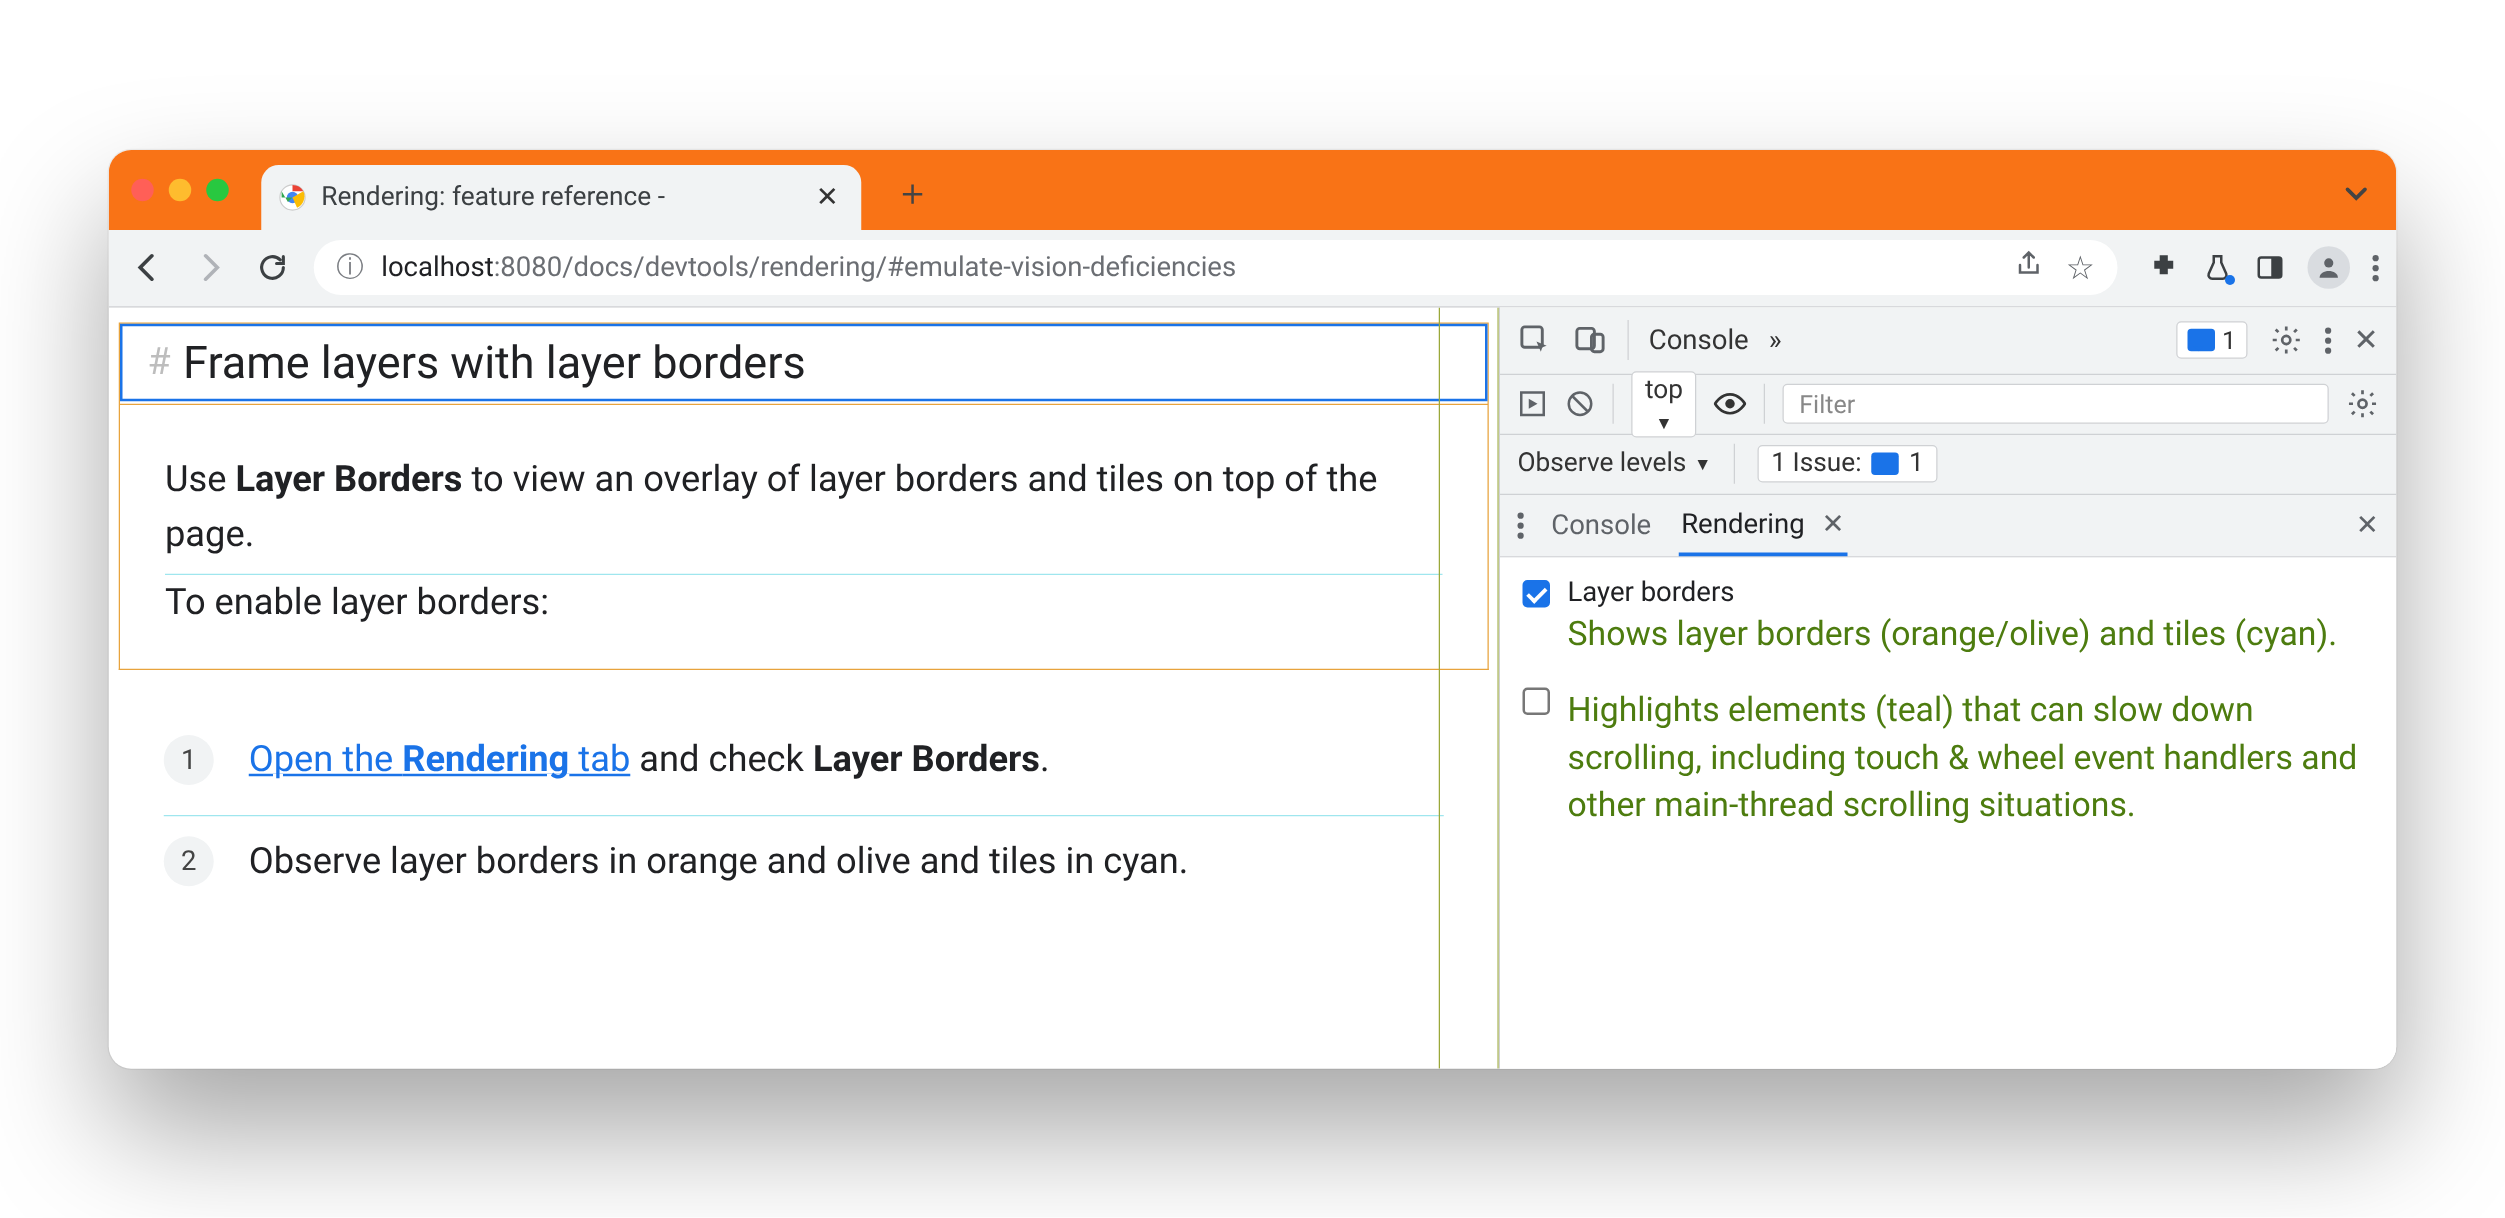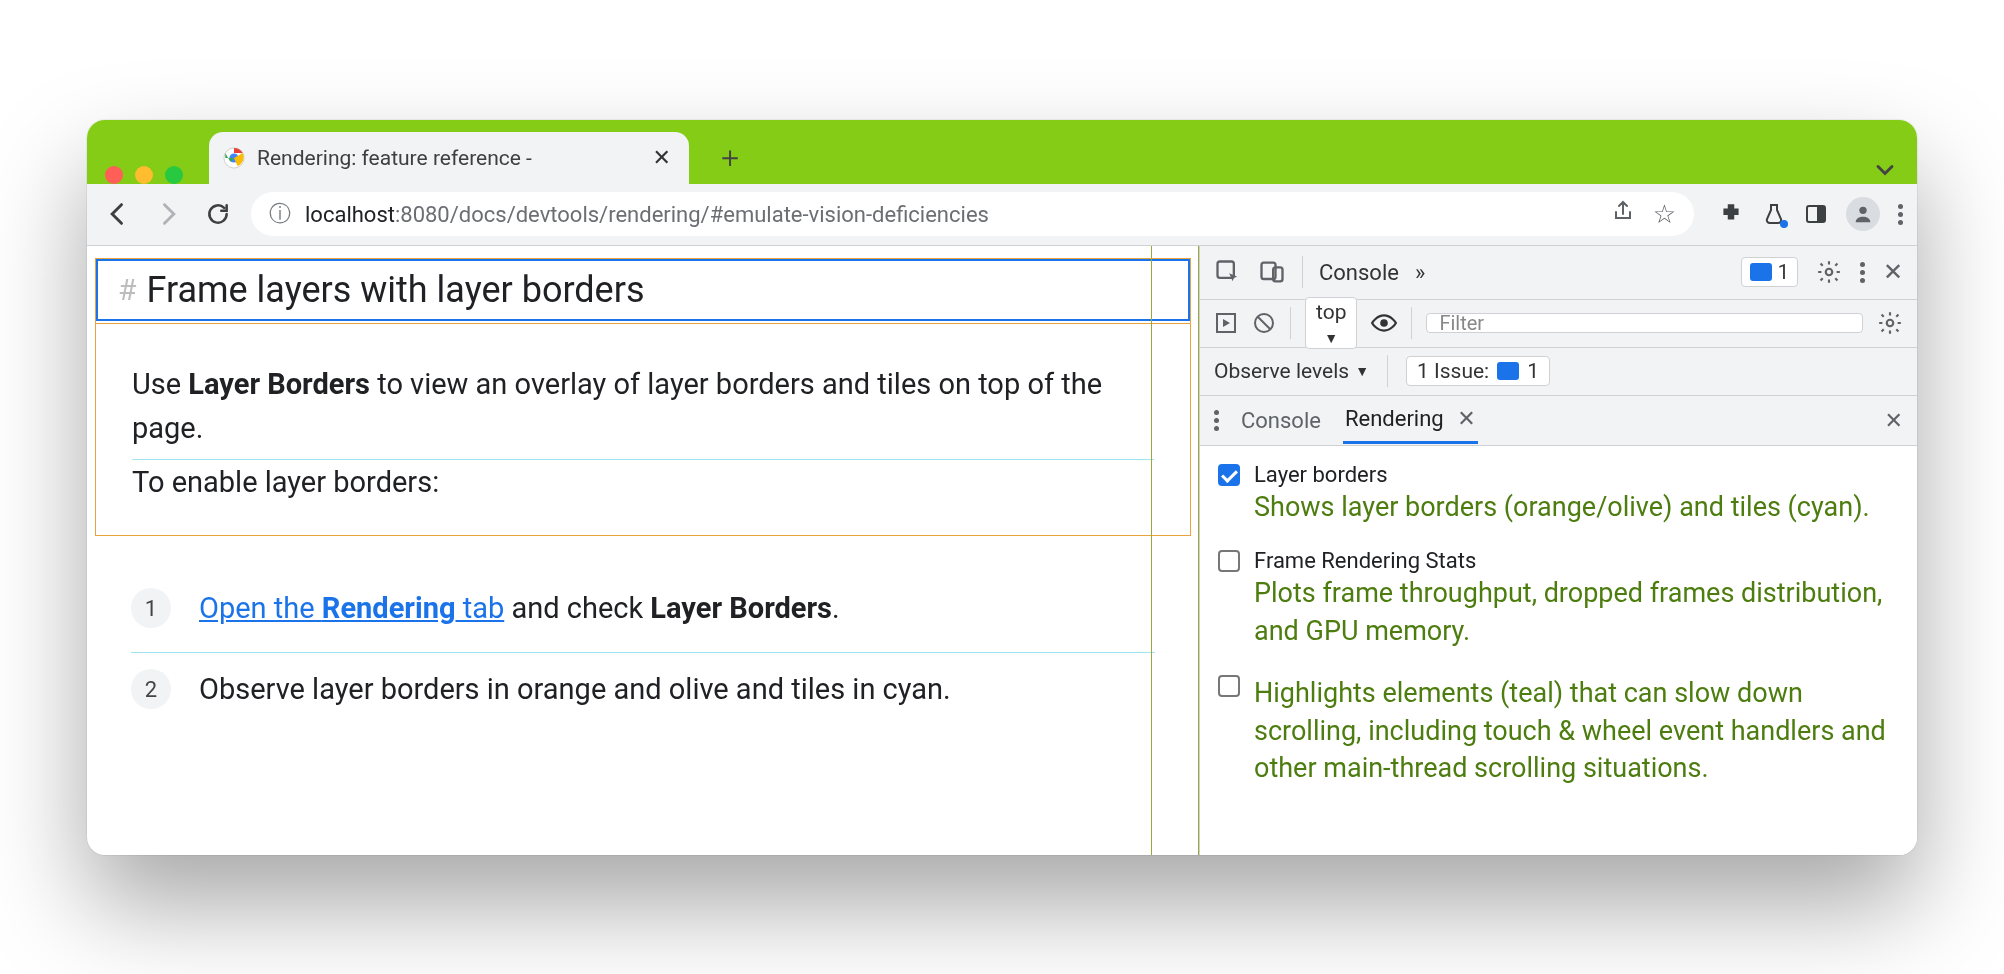--- a/index.html
+++ b/index.html
@@ -10,22 +10,22 @@
     width: 1830px; height: 735px;
     background: #fff;
     border-radius: 18px;
     box-shadow: 0 50px 100px rgba(0,0,0,.35), 0 0 0 1px rgba(0,0,0,.05);
     overflow: hidden;
     display:flex; flex-direction:column;
   }
 
   
   .tabstrip {
-    height: 64px; background:#84cc16;
-    display:flex; align-items:flex-end; padding:0 18px; gap:16px;
+    height: 64px; background:#f97316;
+    display:flex; align-items:center; padding:0 18px; gap:16px;
   }
   .traffic { display:flex; gap:12px; margin-right:10px;}
   .traffic span{width:18px;height:18px;border-radius:50%;display:block;}
   .dot-r{background:#ff5f57;} .dot-y{background:#febc2e;} .dot-g{background:#28c840;}
   .tab {
     height:52px; background:#f1f3f4; border-radius:14px 14px 0 0;
     display:flex; align-items:center; gap:12px; padding:0 18px 0 14px;
     margin-top:12px; min-width:480px;
   }
   .tab-favicon{width:22px;height:22px;border-radius:50%;display:flex;align-items:center;justify-content:center;}
@@ -92,21 +92,21 @@
   .issue-pill{display:flex;align-items:center;gap:6px;background:#fff;border:1px solid #cfd1d4;border-radius:4px;padding:2px 8px;font-size:20px;}
   .blue-msg{width:22px;height:18px;background:#1a73e8;border-radius:3px;display:inline-block;position:relative;}
   .blue-msg::after{content:'';position:absolute;left:5px;bottom:-4px;width:0;height:0;border:4px solid transparent;border-top-color:#1a73e8;}
 
   .dt-sub{
     height:48px;display:flex;align-items:center;gap:14px;padding:0 14px;
     border-bottom:1px solid #cfd1d4;font-size:21px;color:#333;
   }
   .dt-select{border:1px solid #cfd1d4;border-radius:4px;padding:2px 10px;display:flex;align-items:center;gap:6px;background:#fff;flex-direction:column;}
   .eye{font-size:22px;}
-  .dt-filter{flex:1;height:20px;border:1px solid #cfd1d4;border-radius:4px;background:#fff;padding:2px 12px;font-size:20px;color:#888;display:flex;align-items:center;}
+  .dt-filter{flex:1;height:32px;border:1px solid #cfd1d4;border-radius:4px;background:#fff;padding:2px 12px;font-size:20px;color:#888;display:flex;align-items:center;}
 
   .dt-sub2{
     height:48px;display:flex;align-items:center;gap:18px;padding:0 14px;
     border-bottom:1px solid #cfd1d4;font-size:21px;color:#333;
   }
   .levels{display:flex;align-items:center;gap:6px;}
   .issues-box{border:1px solid #cfd1d4;border-radius:4px;padding:2px 10px;display:flex;align-items:center;gap:8px;background:#fff;}
 
   .dt-drawer-tabs{
     height:50px;display:flex;align-items:center;gap:20px;padding:0 14px;
@@ -343,27 +343,20 @@
         <div class="opt">
           <span class="chk checked"></span>
           <div>
             <div class="opt-title">Layer borders</div>
             <div class="opt-desc">Shows layer borders (orange/olive) and tiles (cyan).</div>
           </div>
         </div>
         <div class="opt">
           <span class="chk"></span>
           <div>
-            <div class="opt-title">Frame Rendering Stats</div>
-            <div class="opt-desc">Plots frame throughput, dropped frames distribution, and GPU memory.</div>
-          </div>
-        </div>
-        <div class="opt">
-          <span class="chk"></span>
-          <div>
             <div class="opt-desc">Highlights elements (teal) that can slow down scrolling, including touch &amp; wheel event handlers and other main-thread scrolling situations.</div>
           </div>
         </div>
       </div>
     </div>
 
   </div>
 </div>
 
 </body></html>

